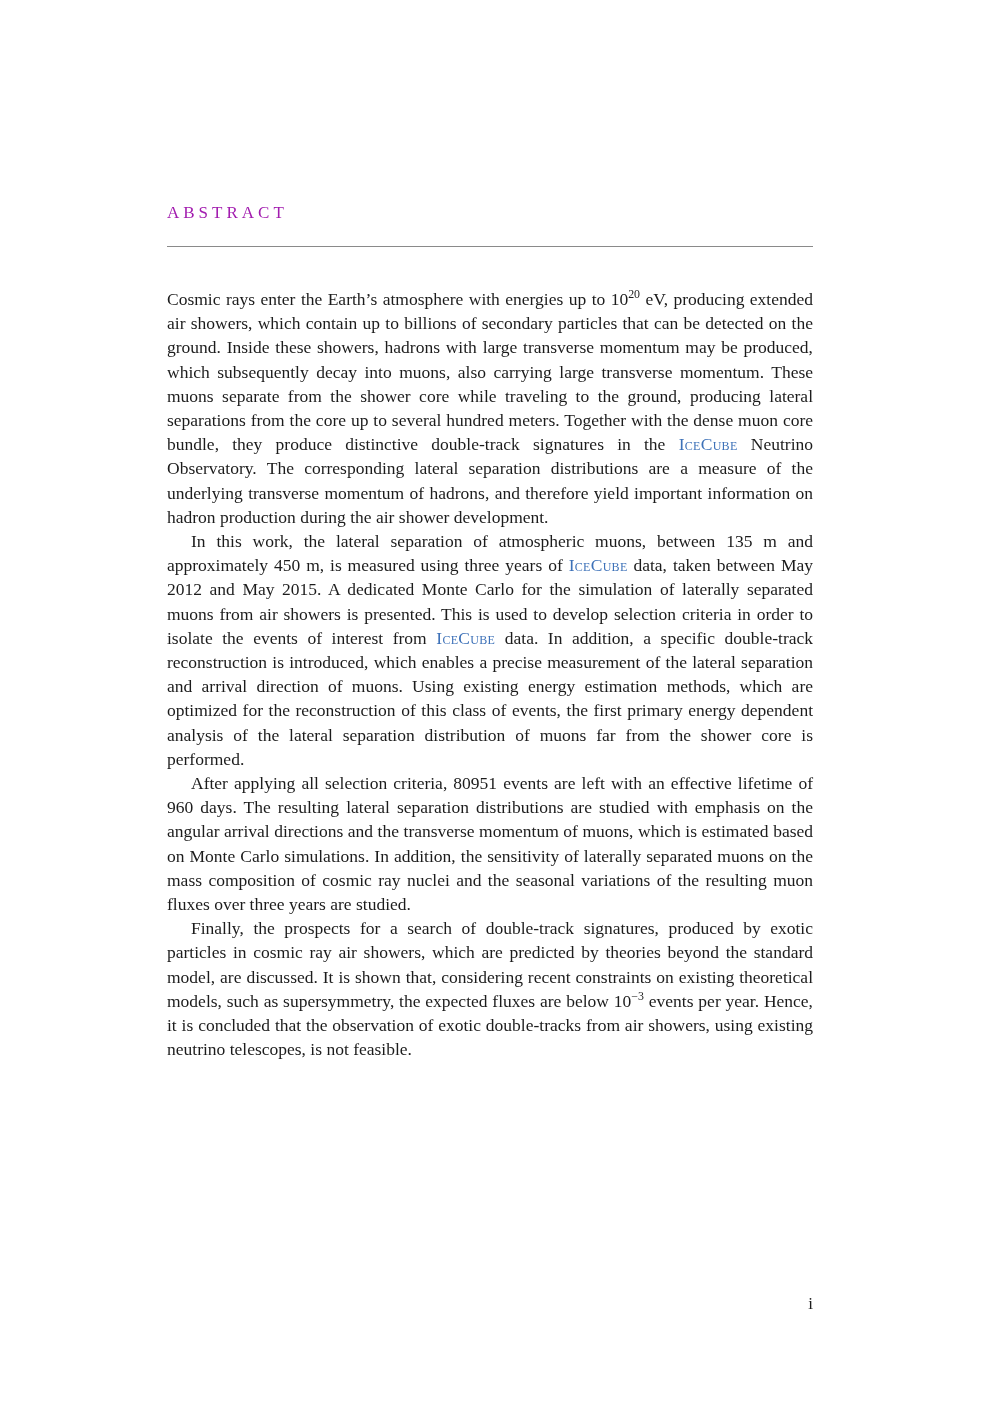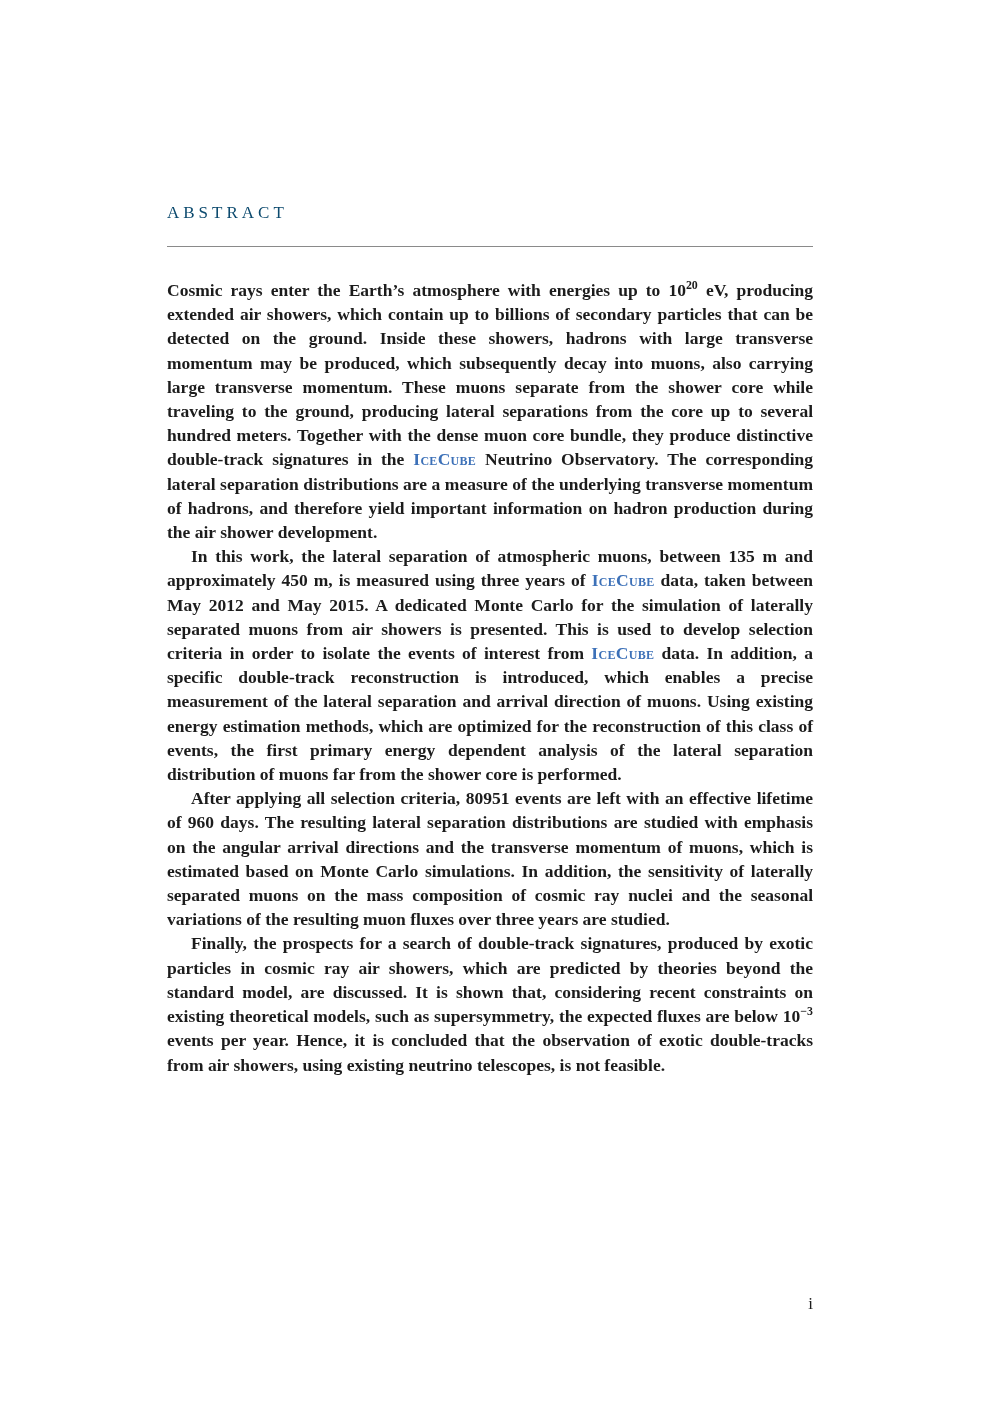--- a/index.html
+++ b/index.html
@@ -17,36 +17,35 @@
   .content {
     position: absolute;
     left: 167px;
     top: 203px;
     width: 646px;
   }
   .title {
     font-size: 17px;
     font-weight: 400;
     letter-spacing: 4px;
-    color: #0c4a6e;
+    color: #a21caf;
   }
   .rule {
     border: none;
     border-top: 1px solid #8a8a8a;
     height: 0;
     margin-top: 23px;
     margin-bottom: 0;
   }
   .body-text {
-    margin-top: 31px;
+    margin-top: 40px;
     font-size: 17.5px;
     line-height: 24.2px;
     text-align: justify;
     color: #1c1c1c;
-    font-weight: bold;
   }
   .body-text p { margin: 0; }
   .body-text p.indent { text-indent: 24px; }
   .brand {
     color: #3d71b8;
     font-variant: small-caps;
     letter-spacing: 0.3px;
   }
   .sup {
     vertical-align: super;

